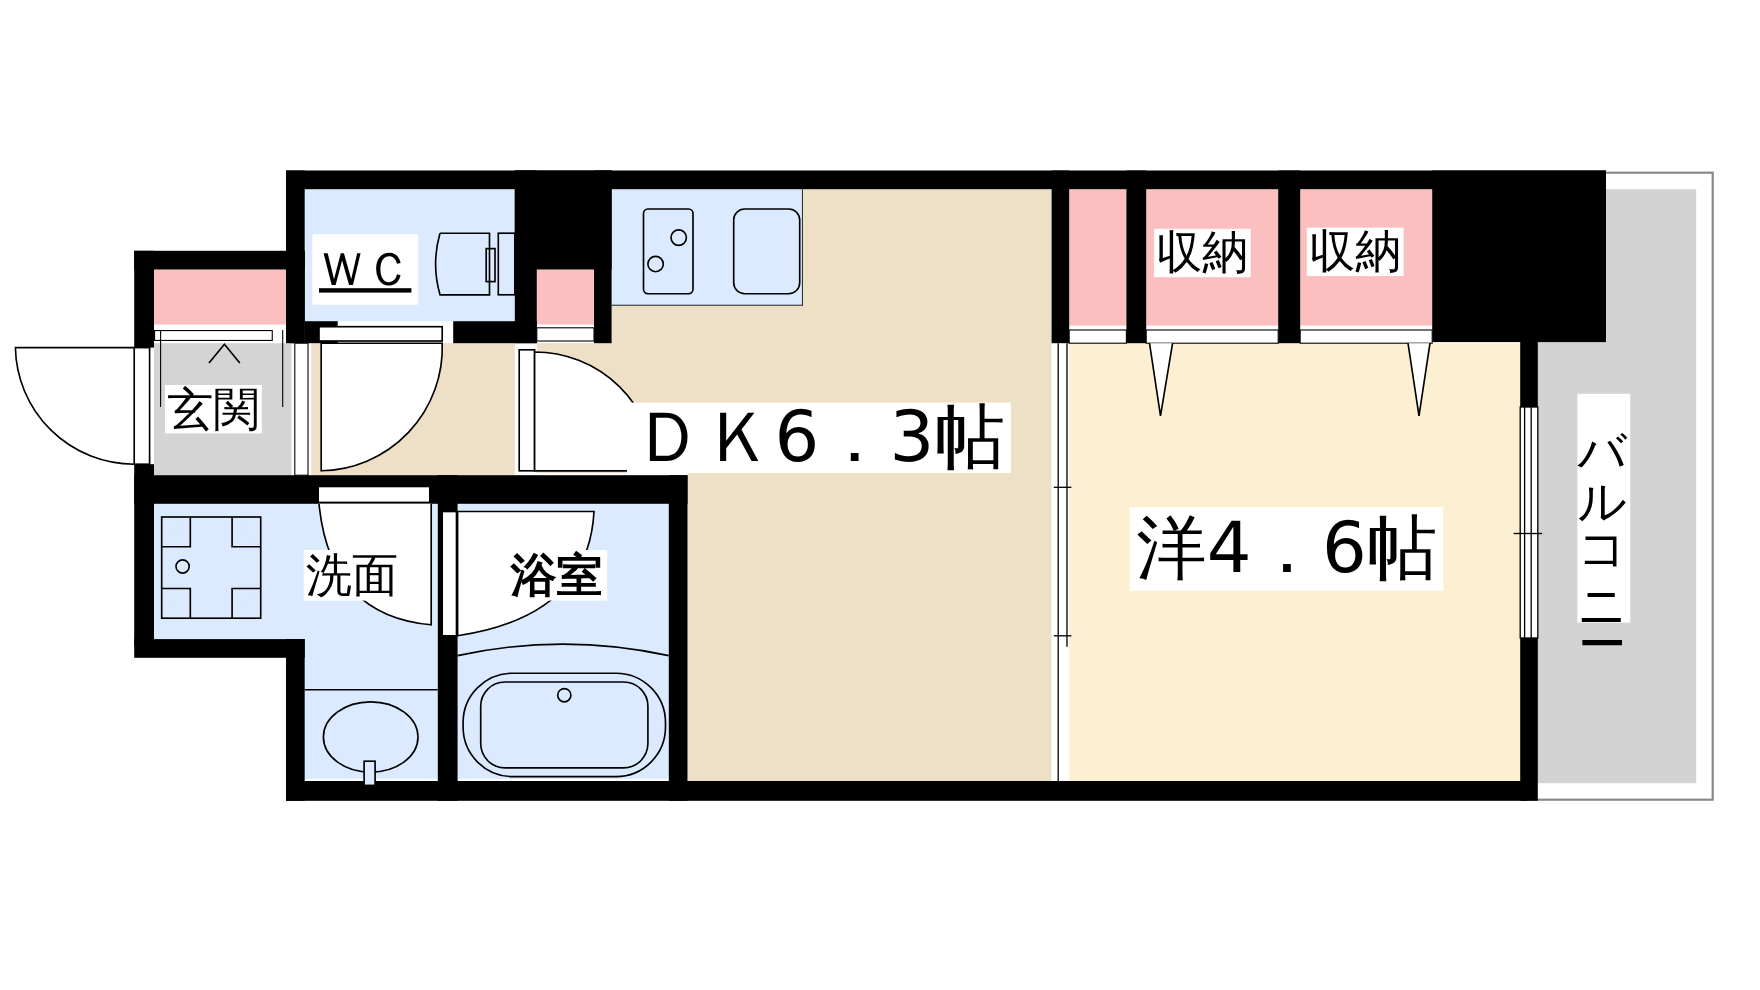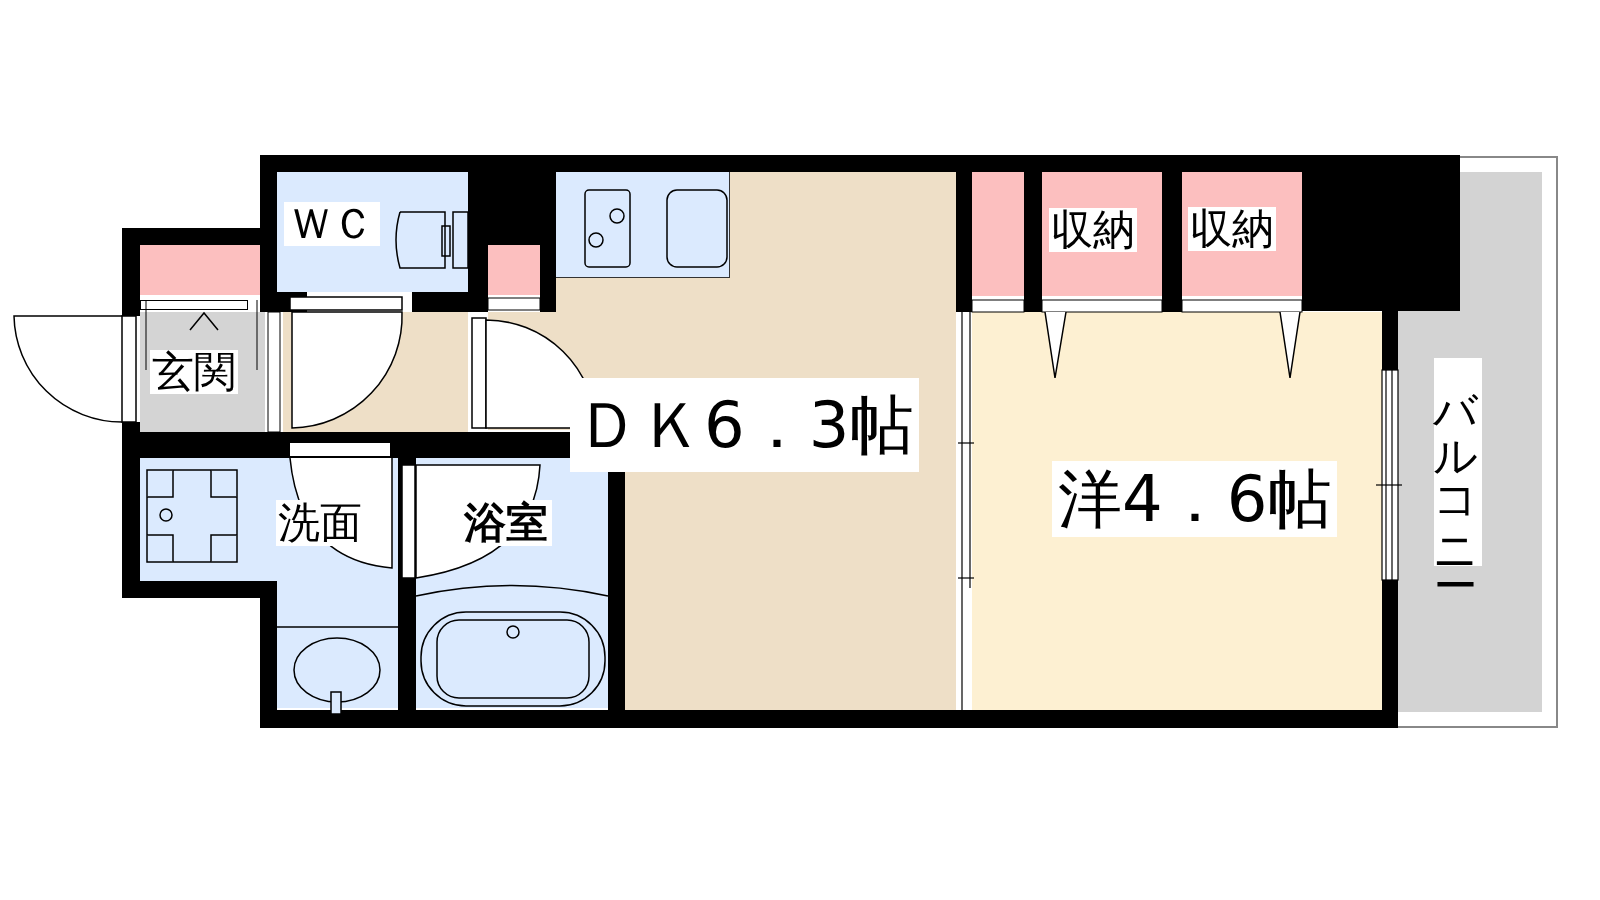--- a/index.html
+++ b/index.html
@@ -150,21 +150,21 @@
   </g>
 
   <g fill="none" stroke="#000" stroke-width="1.5">
     <path d="M416 596 Q 512 575 608 596"></path>
     <rect x="421" y="612" width="184" height="94" rx="45"></rect>
     <rect x="437" y="620" width="152" height="78" rx="22"></rect>
     <circle cx="513" cy="632" r="6"></circle>
   </g>
 </svg>
 
-<div class="label" style="left:284px;top:202px;padding:1px 6px;font-size:42px;">ＷＣ</div>
+<div class="label" style="left:284px;top:213px;padding:11px 6px;font-size:42px;text-decoration:underline;">ＷＣ</div>
 <div class="label" style="left:150px;top:350px;padding:1px 2px;font-size:42px;">玄関</div>
-<div class="label" style="left:570px;top:378px;padding:15px 6px;font-size:64px;">ＤＫ6．3帖</div>
+<div class="label" style="left:570px;top:366px;padding:0 6px;font-size:64px;">ＤＫ6．3帖</div>
 <div class="label" style="left:1049px;top:208px;padding:1px 2px;font-size:42px;">収納</div>
 <div class="label" style="left:1188px;top:207px;padding:1px 2px;font-size:42px;">収納</div>
-<div class="label" style="left:1027px;top:461px;padding:6px 6px;font-size:64px;margin-left:25px;">洋4．6帖</div>
+<div class="label" style="left:1027px;top:461px;padding:6px 6px;font-size:64px;">洋4．6帖</div>
 <div class="label" style="left:276px;top:500px;padding:2px 2px;font-size:42px;">洗面</div>
 <div class="label" style="left:460px;top:500px;padding:2px 4px;font-size:42px;font-weight:bold;">浴室</div>
 <div class="label" style="left:1434px;top:358px;width:48px;padding:4px 0;font-size:44px;line-height:1.18;writing-mode:vertical-rl;text-align:center;">バルコニー</div>
 
 </body></html>

